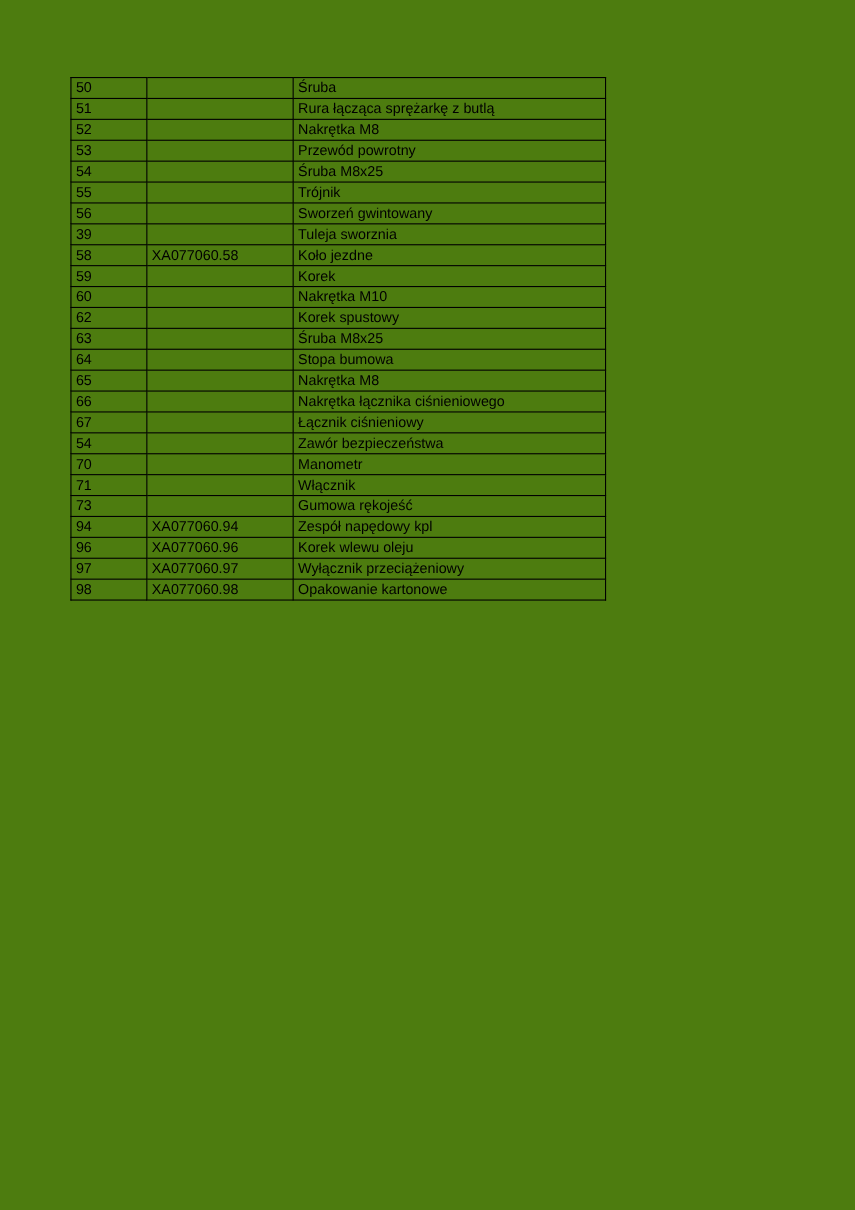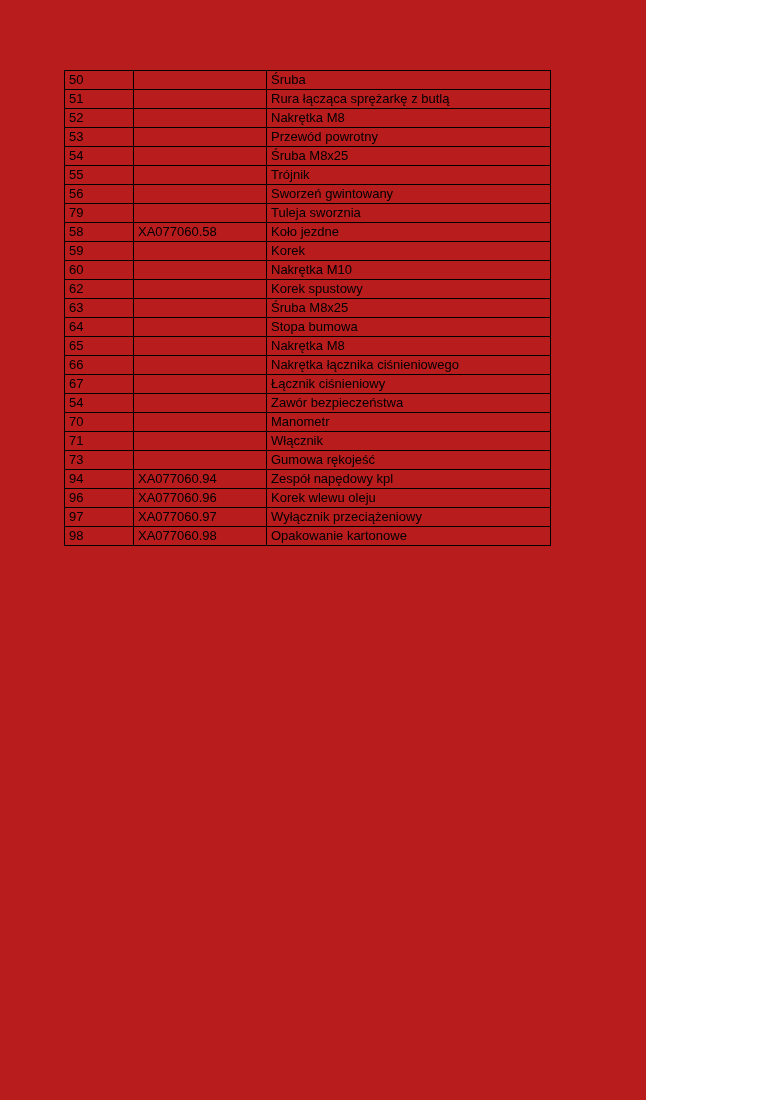--- a/index.html
+++ b/index.html
@@ -7,23 +7,23 @@
     padding: 0;
   }
   body {
     width: 777px;
     height: 1100px;
     background: #ffffff;
     font-family: "Liberation Sans", sans-serif;
   }
   .page {
     position: relative;
-    width: 646px;
+    width: 777px;
     height: 1100px;
-    background: #b91c1c;
+    background: #4d7c0f;
     overflow: hidden;
   }
   .parts-table {
     position: absolute;
     left: 64px;
     top: 70px;
     border-collapse: collapse;
     table-layout: fixed;
   }
   .col-no   { width: 69px; }
@@ -88,21 +88,21 @@
     <td class="cell-name">Trójnik</td>
   </tr>
 
   <tr>
     <td class="cell-no">56</td>
     <td class="cell-code"></td>
     <td class="cell-name">Sworzeń gwintowany</td>
   </tr>
 
   <tr>
-    <td class="cell-no">79</td>
+    <td class="cell-no">39</td>
     <td class="cell-code"></td>
     <td class="cell-name">Tuleja sworznia</td>
   </tr>
 
   <tr>
     <td class="cell-no">58</td>
     <td class="cell-code">XA077060.58</td>
     <td class="cell-name">Koło jezdne</td>
   </tr>
 

